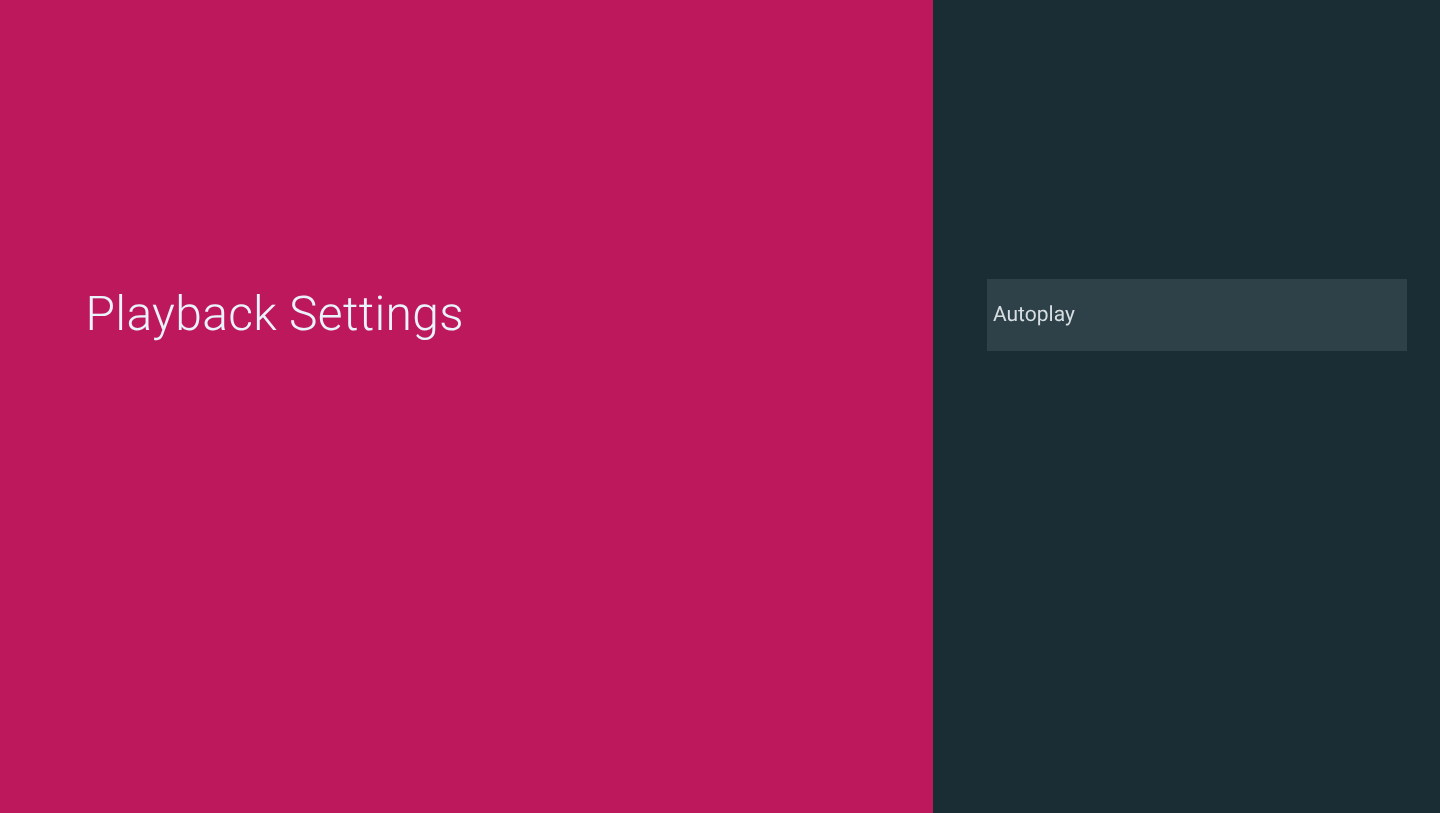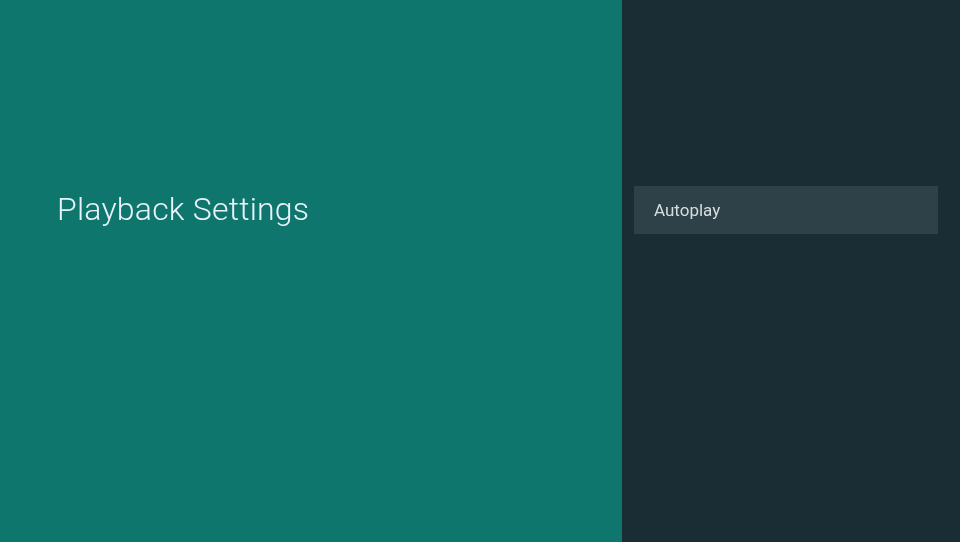--- a/index.html
+++ b/index.html
@@ -11,21 +11,21 @@
       width: 960px;
       height: 542px;
       display: flex;
       font-family: "Roboto", "Helvetica Neue", Arial, sans-serif;
       overflow: hidden;
       background: #1a2a30;
     }
     .left-panel {
       width: 666px;
       height: 100%;
-      background: #0f766e;
+      background: #be185d;
       position: relative;
     }
     .page-title {
       position: absolute;
       top: 190px;
       left: 57px;
       font-size: 32px;
       font-weight: 300;
       color: #e8f3fa;
       letter-spacing: 0.2px;
@@ -33,25 +33,25 @@
     .right-panel {
       width: 362px;
       height: 100%;
       background: #1b2d34;
       padding-top: 186px;
     }
     .menu-item {
       height: 48px;
       display: flex;
       align-items: center;
-      padding-left: 20px;
-      font-size: 17px;
+      padding-left: 4px;
+      font-size: 14px;
       color: #c5cfd3;
       cursor: pointer;
-      margin-left: 12px;
+      margin-left: 36px;
       margin-right: 22px;
     }
     .menu-item.highlighted {
       background: #2e4148;
       color: #d6dee1;
     }
   </style>
 </head>
 <body>
 

